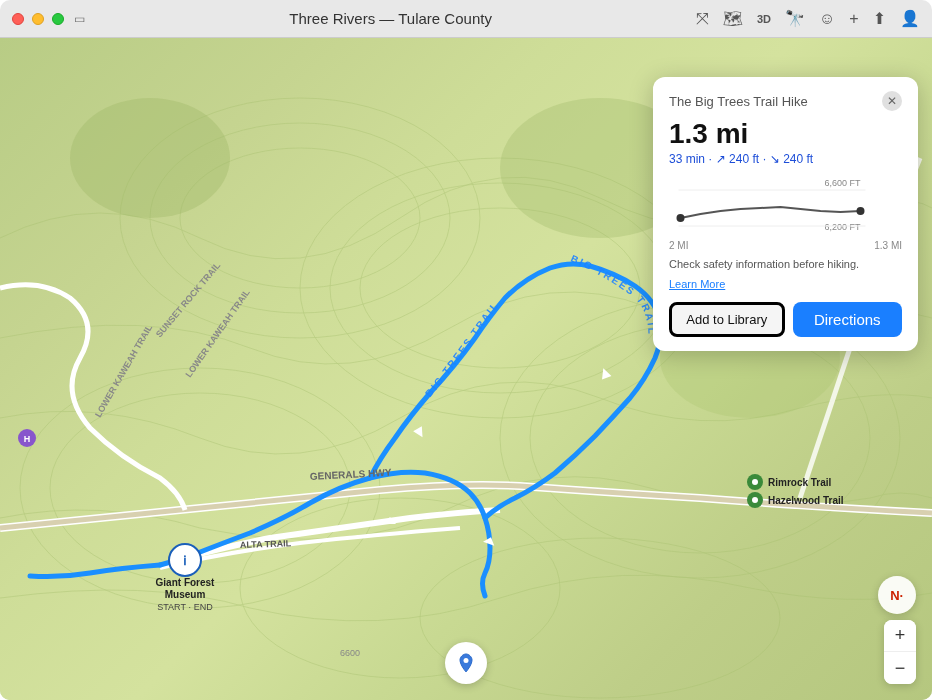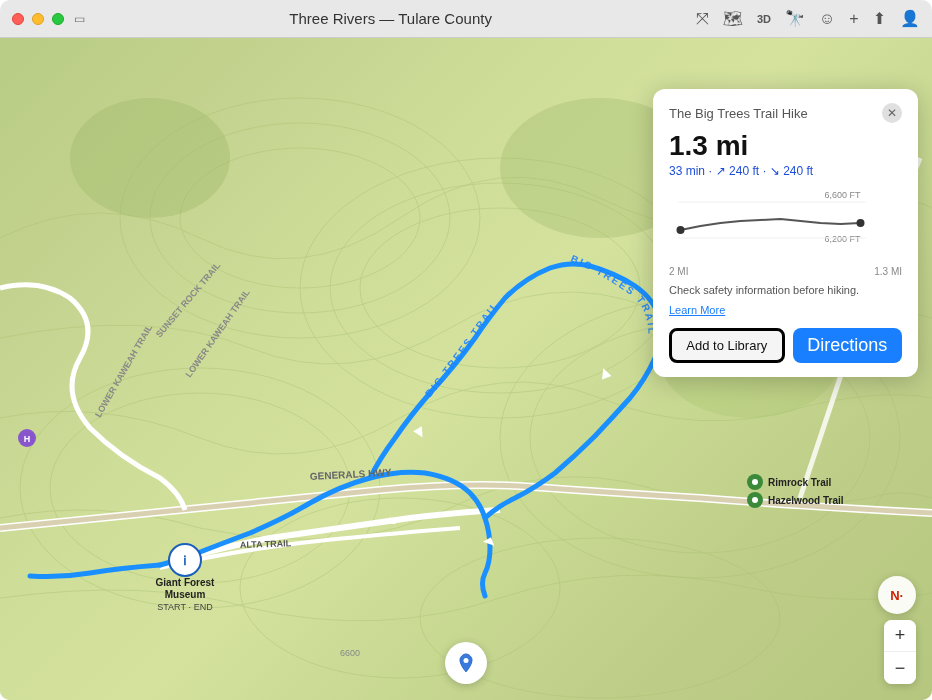--- a/index.html
+++ b/index.html
@@ -42,21 +42,21 @@
     }
 
     
     .map-svg { position: absolute; inset: 0; width: 100%; height: 100%; }
 
     
     .trail-path { stroke: #1a8fff; stroke-width: 5; fill: none; stroke-linecap: round; stroke-linejoin: round; }
 
     
     .info-card {
-      position: absolute; top: 51px; right: 14px;
+      position: absolute; top: 39px; right: 14px;
       width: 265px;
       background: white;
       border-radius: 12px;
       box-shadow: 0 4px 24px rgba(0,0,0,0.22);
       padding: 14px 16px 14px 16px;
       z-index: 200;
     }
     .card-header {
       display: flex; justify-content: space-between; align-items: center;
       margin-bottom: 8px;
@@ -66,40 +66,40 @@
       width: 20px; height: 20px; border-radius: 50%;
       background: #e0e0e0; border: none; cursor: pointer;
       display: flex; align-items: center; justify-content: center;
       font-size: 12px; color: #666;
     }
     .card-distance { font-size: 28px; font-weight: 700; color: #111; line-height: 1.1; }
     .card-meta { font-size: 12px; color: #1d4ed8; margin-top: 2px; margin-bottom: 10px; }
 
     
     .elevation-chart {
-      position: relative; margin-bottom: 18px;
+      position: relative; margin-bottom: 4px;
       height: 60px;
     }
     .elev-labels-x {
       display: flex; justify-content: space-between;
       font-size: 10px; color: #888; margin-bottom: 6px;
     }
     .safety-text { font-size: 11px; color: #555; line-height: 1.4; margin-bottom: 2px; }
     .learn-more { font-size: 11px; color: #1a7fff; cursor: pointer; }
 
     .card-actions { display: flex; gap: 8px; margin-top: 10px; }
     .btn-library {
       flex: 1; padding: 7px 0; border-radius: 8px;
       border: 3px solid #000000; background: #f5f5f5;
       font-size: 13px; font-weight: 500; color: #111; cursor: pointer;
     }
     .btn-directions {
       flex: 1; padding: 7px 0; border-radius: 8px;
       border: none; background: #1a7fff;
-      font-size: 18px; font-weight: 500; color: white; cursor: pointer;
+      font-size: 15px; font-weight: 500; color: white; cursor: pointer;
     }
 
     
     .map-controls-bottom-right {
       position: absolute; bottom: 16px; right: 16px;
       display: flex; flex-direction: column; gap: 6px; align-items: flex-end;
       z-index: 150;
     }
     .zoom-controls {
       display: flex; flex-direction: column;

